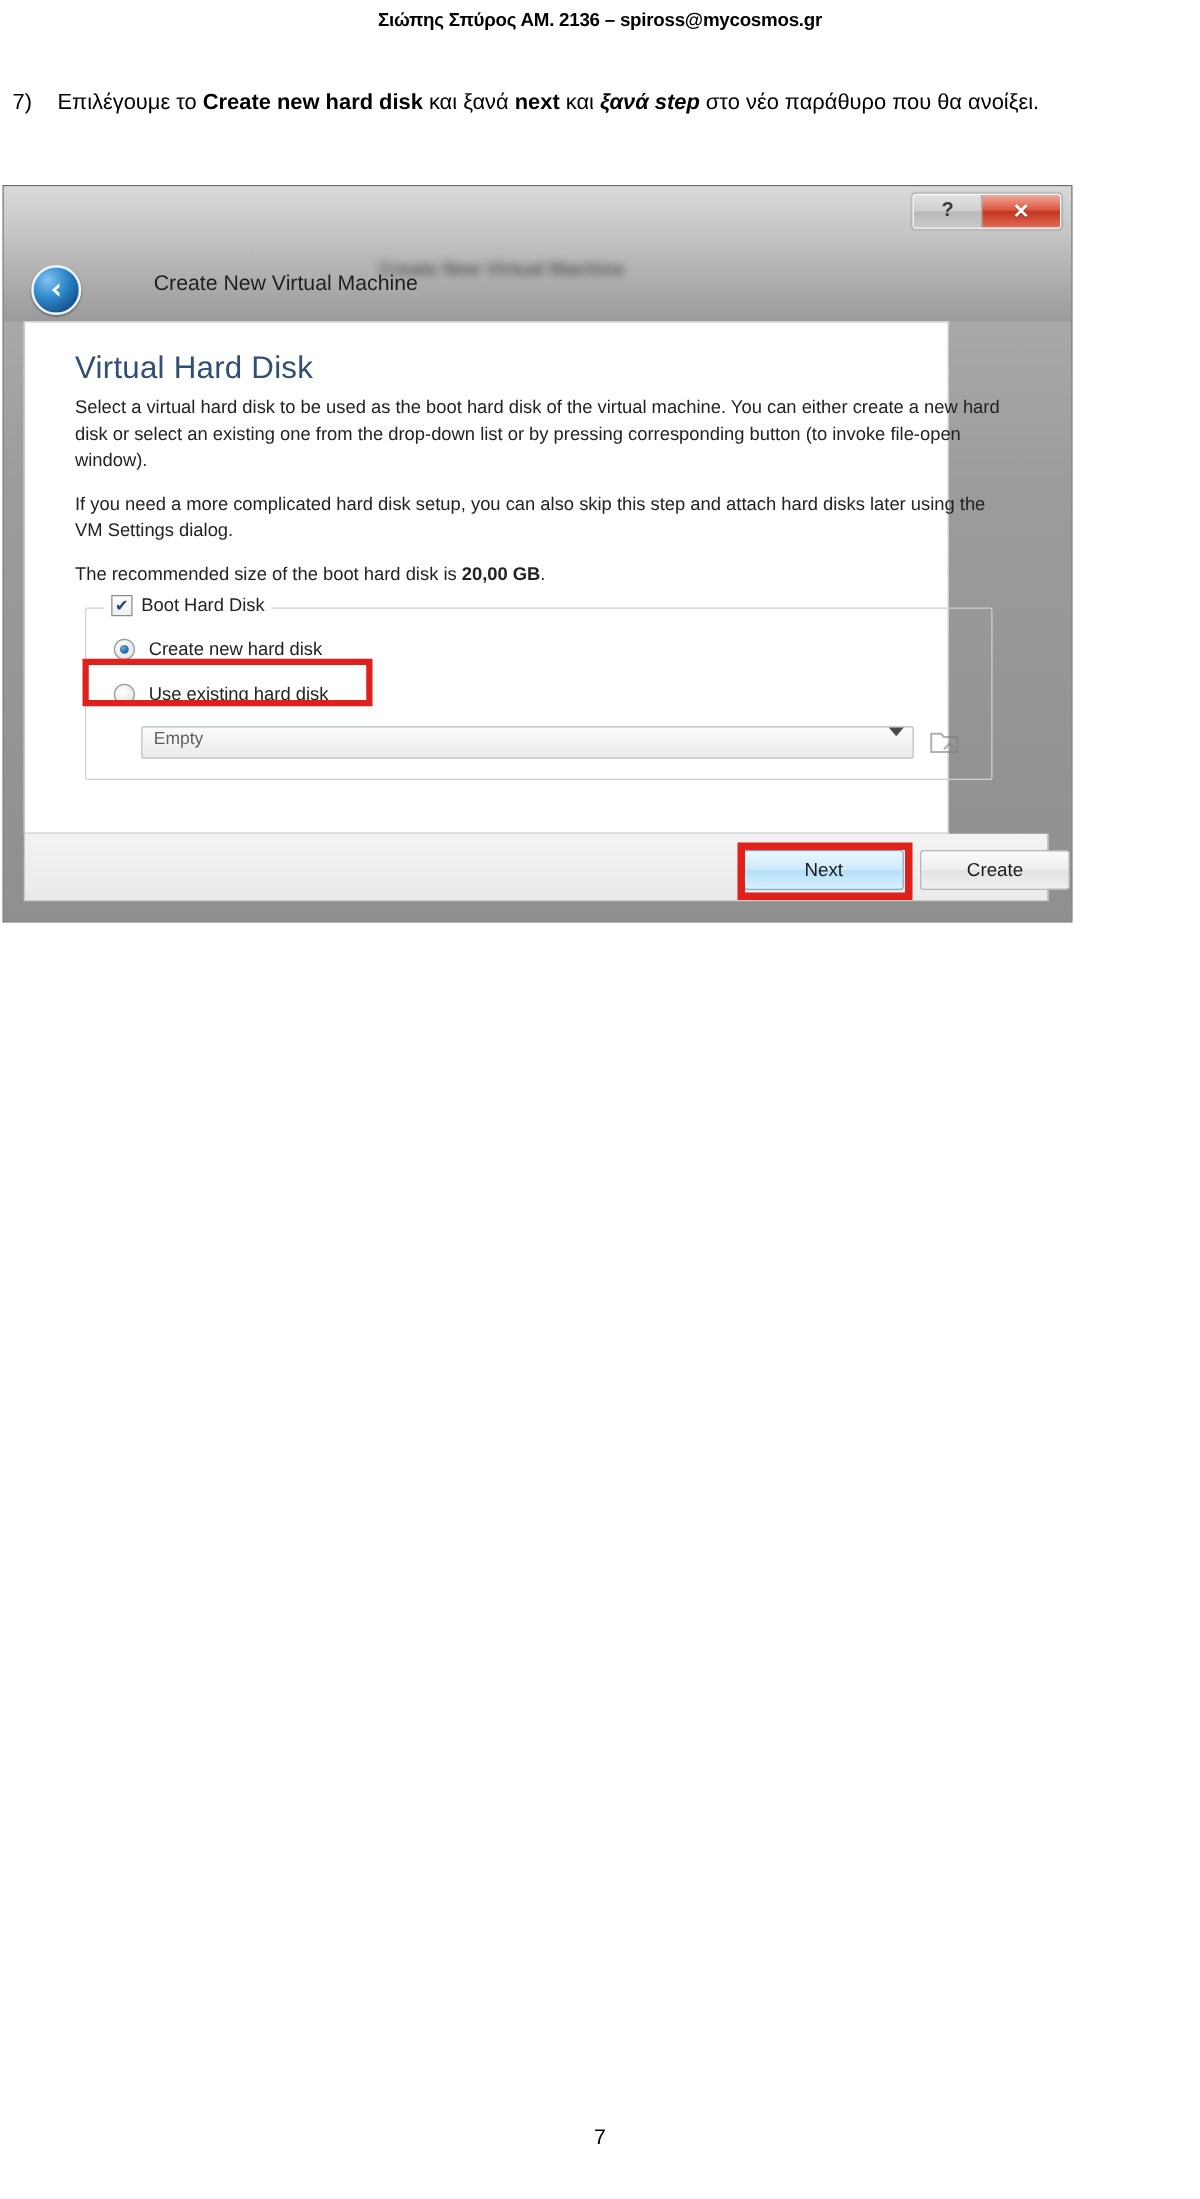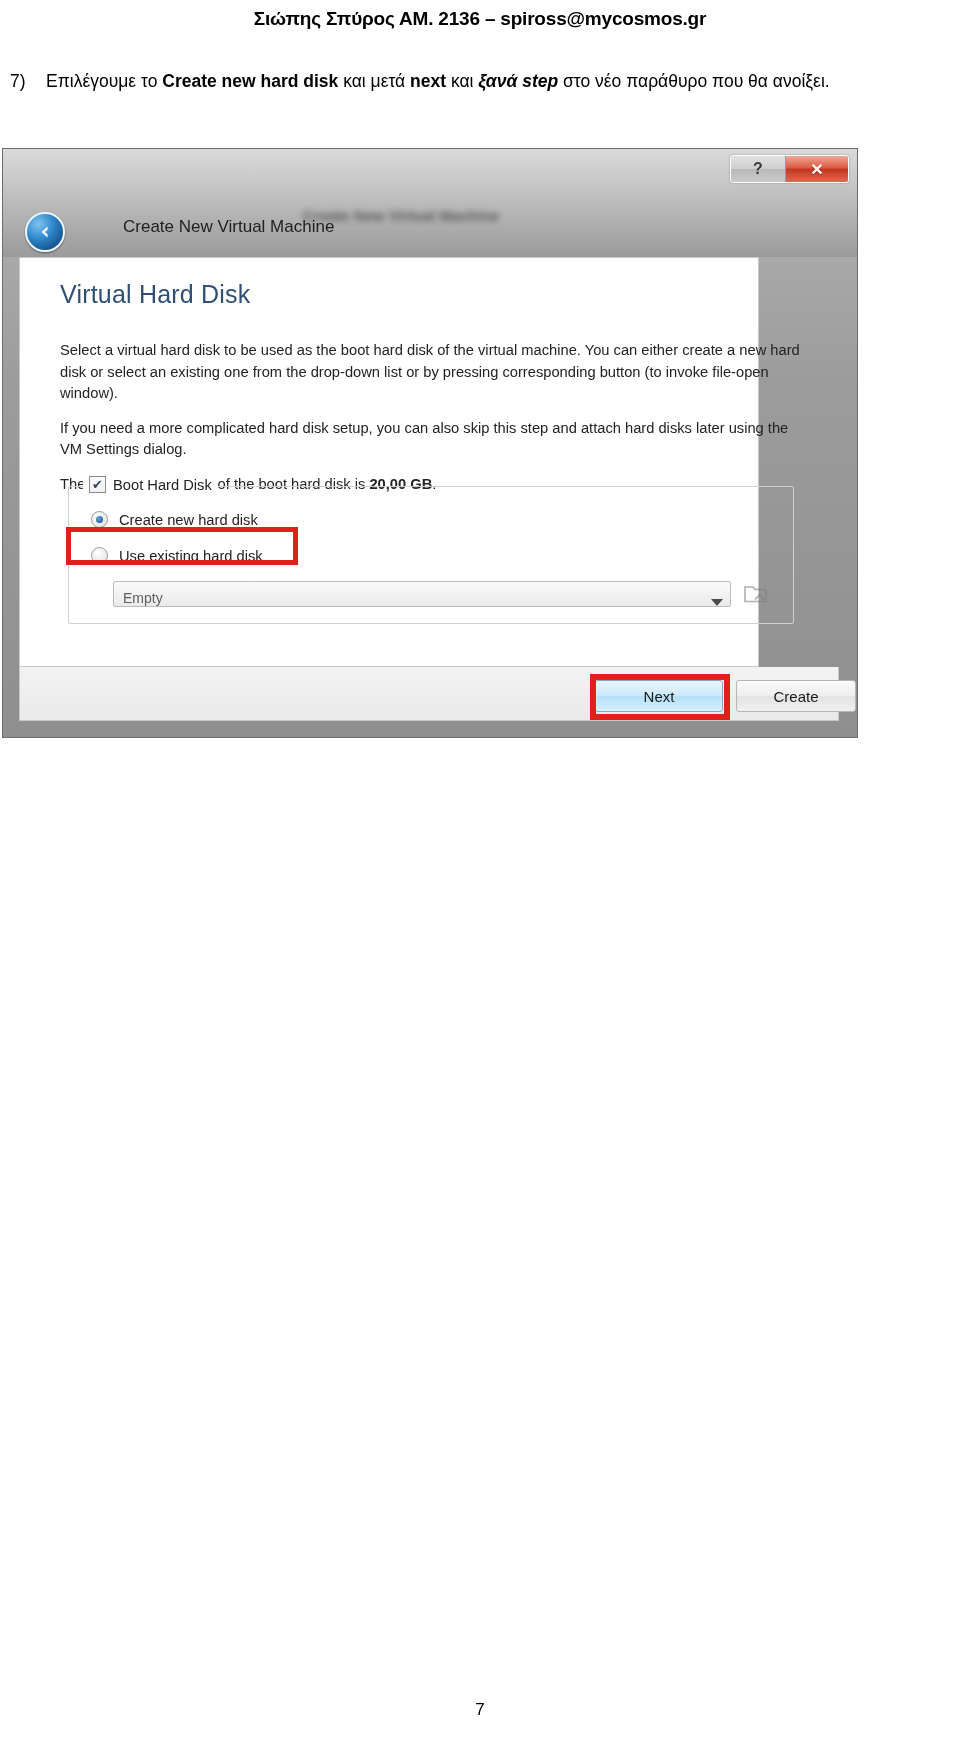--- a/index.html
+++ b/index.html
@@ -17,21 +17,21 @@
   }
 
   
   .doc-header {
     position: absolute;
     top: 0;
     left: 0;
     width: 960px;
     height: 40px;
     text-align: center;
-    font-size: 19px;
+    font-size: 15px;
     font-weight: bold;
     letter-spacing: -0.2px;
     padding-top: 8px;
     box-sizing: border-box;
   }
 
   
   .instruction {
     position: absolute;
     top: 68px;
@@ -158,21 +158,21 @@
     position: absolute;
     left: 40px;
     top: 22px;
     font-size: 25px;
     color: #2f4f73;
     letter-spacing: 0.2px;
   }
   .panel-body {
     position: absolute;
     left: 40px;
-    top: 82px;
+    top: 58px;
     width: 750px;
     font-size: 14.7px;
     line-height: 21.5px;
     color: #232323;
   }
   .panel-body p { margin: 0 0 13px 0; }
 
   
   .groupbox {
     position: absolute;
@@ -237,21 +237,21 @@
     align-items: center;
     gap: 12px;
   }
   .combo {
     width: 618px;
     height: 26px;
     border: 1px solid #b6bcc2;
     border-radius: 2px;
     background: linear-gradient(180deg, #fbfbfb 0%, #f1f1f1 55%, #eaeaea 100%);
     display: flex;
-    align-items: flex-end;
+    align-items: flex-start;
     justify-content: space-between;
     padding: 0 7px 0 9px;
     box-sizing: border-box;
     font-size: 14px;
     color: #5f5f5f;
   }
   .combo .arrow {
     width: 0; height: 0;
     border-left: 6px solid transparent;
     border-right: 6px solid transparent;
@@ -317,21 +317,21 @@
     font-size: 17px;
   }
 </style>
 </head>
 <body>
 
 <div class="doc-header">Σιώπης Σπύρος ΑΜ. 2136 – spiross@mycosmos.gr</div>
 
 <div class="instruction">
   <span class="num">7)</span>
-  <div class="para"><span>Επιλέγουμε το </span><span class="bold">Create new hard disk</span><span> και μετά </span><span class="bold">next</span><span> και </span><span class="bolditalic">ξανά step</span><span> στο νέο παράθυρο που θα ανοίξει.</span></div>
+  <div class="para"><span>Επιλέγουμε το </span><span class="bold">Create new hard disk</span><span> και ξανά </span><span class="bold">next</span><span> και </span><span class="bolditalic">ξανά step</span><span> στο νέο παράθυρο που θα ανοίξει.</span></div>
 </div>
 
 <div class="shot">
 
   <div class="shot-titlebar">
     <div class="shot-title-ghost">Create New Virtual Machine</div>
 
     <div class="wincontrols">
       <div class="btn-help">?</div>
       <div class="btn-close">✕</div>

